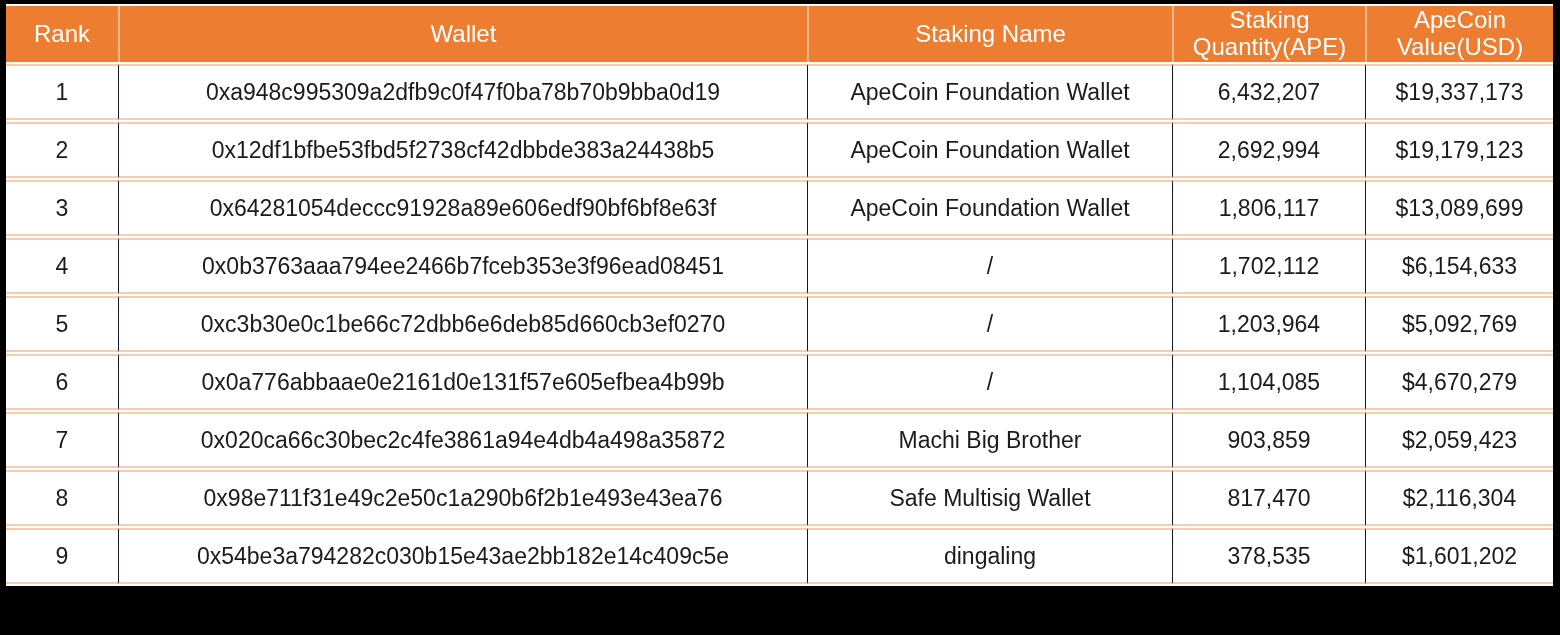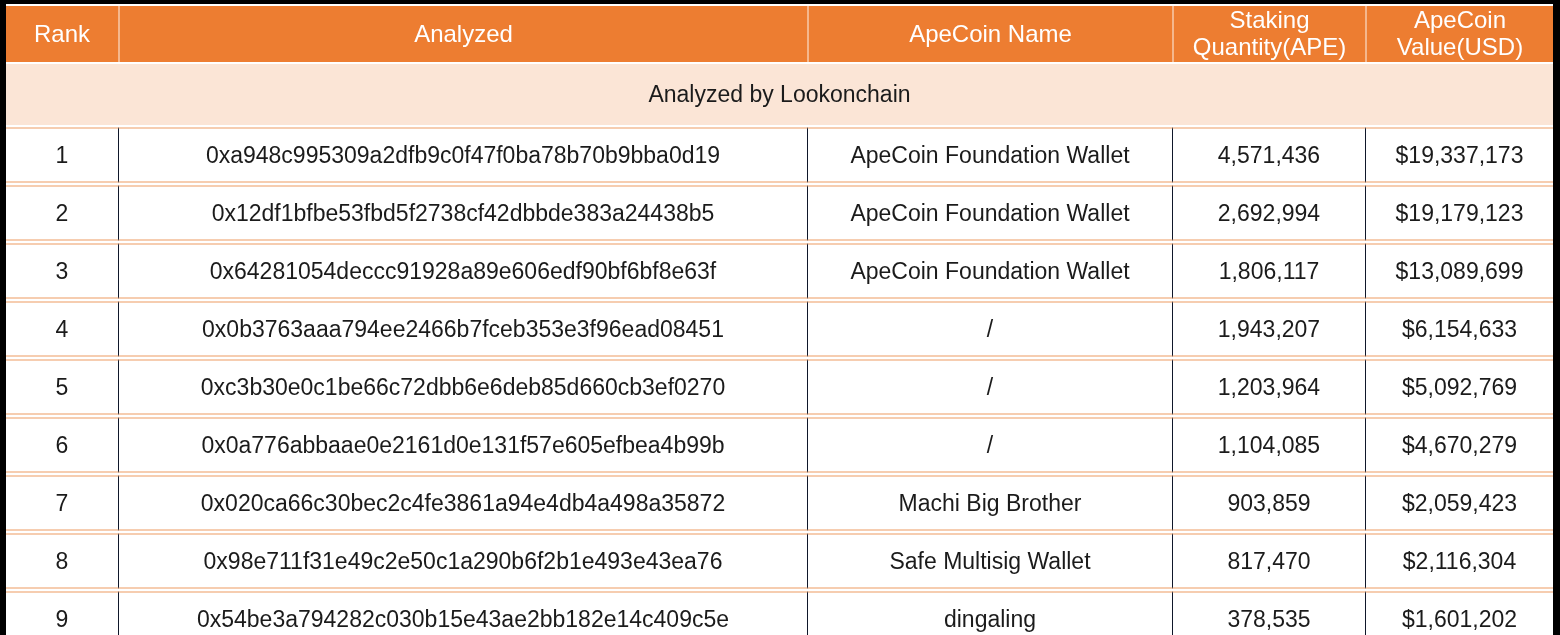--- a/index.html
+++ b/index.html
@@ -72,36 +72,33 @@
     <colgroup>
       <col style="width:112px">
       <col style="width:689px">
       <col style="width:365px">
       <col style="width:193px">
       <col>
     </colgroup>
     <thead>
       <tr>
         <th>Rank</th>
-        <th>Analyzed</th>
-        <th>ApeCoin Name</th>
+        <th>Wallet</th>
+        <th>Staking Name</th>
         <th>Staking Quantity(APE)</th>
         <th>ApeCoin Value(USD)</th>
       </tr>
     </thead>
     <tbody>
-      <tr class="banner-row">
-        <td colspan="5">Analyzed by Lookonchain</td>
-      </tr>
 
   <tr class="data-row">
     <td>1</td>
     <td>0xa948c995309a2dfb9c0f47f0ba78b70b9bba0d19</td>
     <td>ApeCoin Foundation Wallet</td>
-    <td>4,571,436</td>
+    <td>6,432,207</td>
     <td>$19,337,173</td>
   </tr>
 
   <tr class="data-row">
     <td>2</td>
     <td>0x12df1bfbe53fbd5f2738cf42dbbde383a24438b5</td>
     <td>ApeCoin Foundation Wallet</td>
     <td>2,692,994</td>
     <td>$19,179,123</td>
   </tr>
@@ -111,21 +108,21 @@
     <td>0x64281054deccc91928a89e606edf90bf6bf8e63f</td>
     <td>ApeCoin Foundation Wallet</td>
     <td>1,806,117</td>
     <td>$13,089,699</td>
   </tr>
 
   <tr class="data-row">
     <td>4</td>
     <td>0x0b3763aaa794ee2466b7fceb353e3f96ead08451</td>
     <td>/</td>
-    <td>1,943,207</td>
+    <td>1,702,112</td>
     <td>$6,154,633</td>
   </tr>
 
   <tr class="data-row">
     <td>5</td>
     <td>0xc3b30e0c1be66c72dbb6e6deb85d660cb3ef0270</td>
     <td>/</td>
     <td>1,203,964</td>
     <td>$5,092,769</td>
   </tr>

